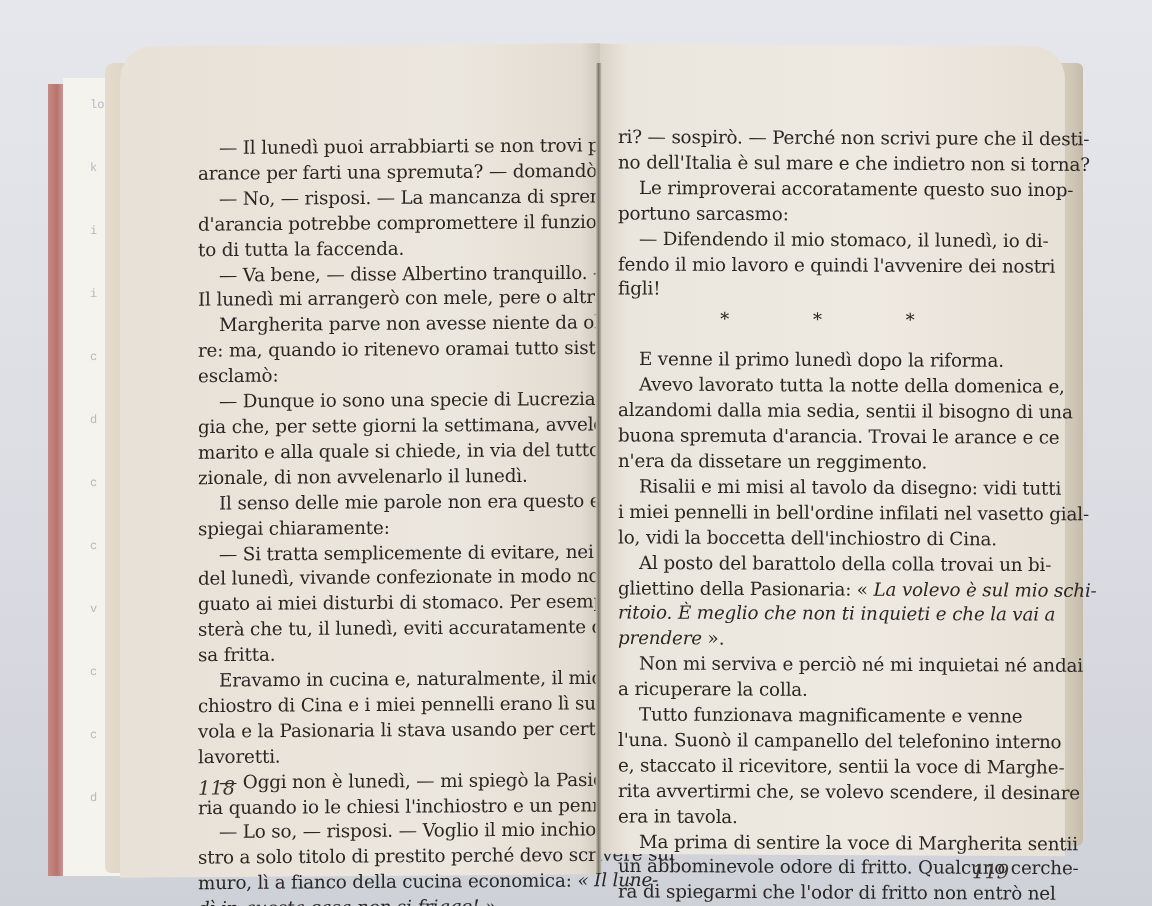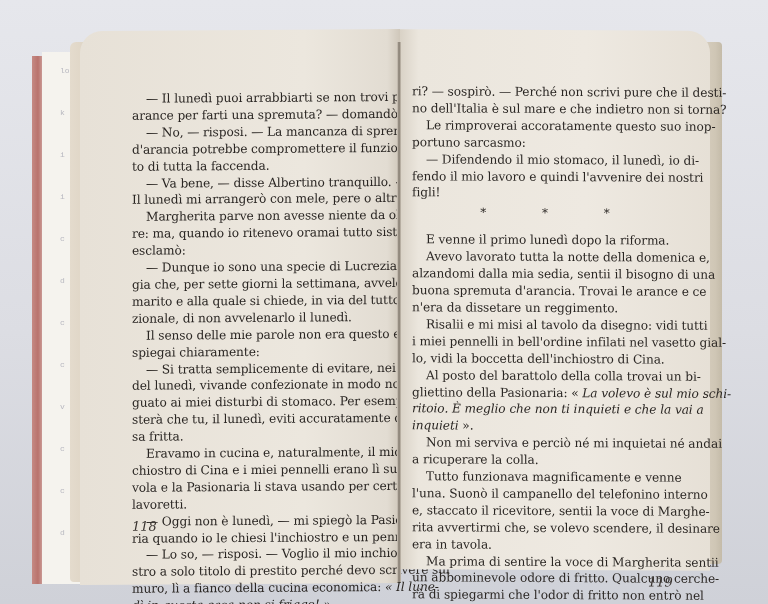--- a/index.html
+++ b/index.html
@@ -183,21 +183,21 @@
           <span class="line indent">Avevo lavorato tutta la notte della domenica e,</span>
           <span class="line">alzandomi dalla mia sedia, sentii il bisogno di una</span>
           <span class="line">buona spremuta d'arancia. Trovai le arance e ce</span>
           <span class="line last">n'era da dissetare un reggimento.</span>
           <span class="line indent">Risalii e mi misi al tavolo da disegno: vidi tutti</span>
           <span class="line">i miei pennelli in bell'ordine infilati nel vasetto gial-</span>
           <span class="line last">lo, vidi la boccetta dell'inchiostro di Cina.</span>
           <span class="line indent">Al posto del barattolo della colla trovai un bi-</span>
           <span class="line">gliettino della Pasionaria: « <span class="it">La volevo è sul mio schi-</span></span>
           <span class="line it">ritoio. È meglio che non ti inquieti e che la vai a</span>
-          <span class="line last"><span class="it">inquieti</span> ».</span>
+          <span class="line last"><span class="it">prendere</span> ».</span>
           <span class="line indent">Non mi serviva e perciò né mi inquietai né andai</span>
           <span class="line last">a ricuperare la colla.</span>
           <span class="line indent">Tutto funzionava magnificamente e venne</span>
           <span class="line">l'una. Suonò il campanello del telefonino interno</span>
           <span class="line">e, staccato il ricevitore, sentii la voce di Marghe-</span>
           <span class="line">rita avvertirmi che, se volevo scendere, il desinare</span>
           <span class="line last">era in tavola.</span>
           <span class="line indent">Ma prima di sentire la voce di Margherita sentii</span>
           <span class="line">un abbominevole odore di fritto. Qualcuno cerche-</span>
           <span class="line">rà di spiegarmi che l'odor di fritto non entrò nel</span>

